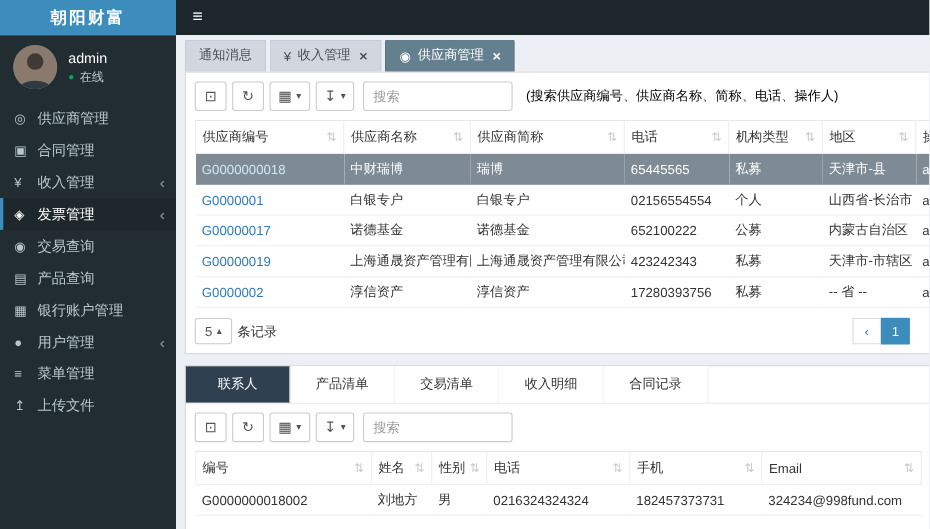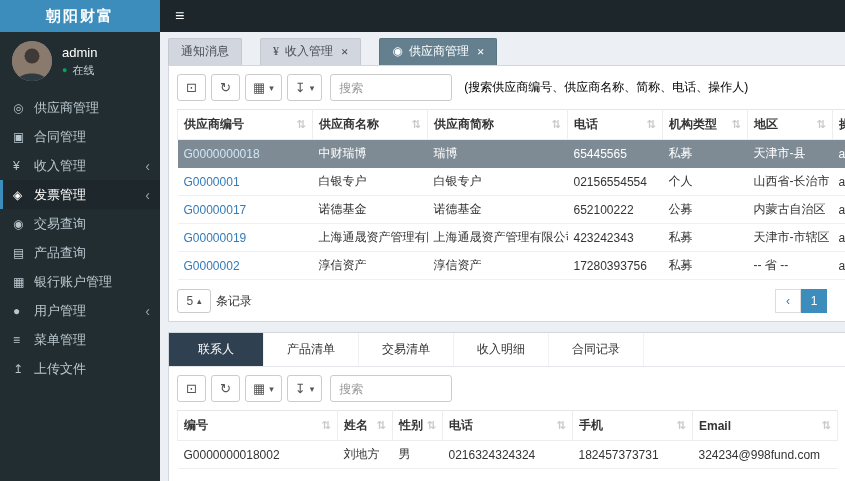--- a/index.html
+++ b/index.html
@@ -33,50 +33,50 @@
   .menu { list-style: none; margin-top: 4px; }
   .menu li {
     display: flex; align-items: center; height: 29px; padding: 0 10px 0 13px;
     color: #b8c7ce; font-size: 13px; cursor: pointer;
   }
   .menu li.active { background: #1e282c; color: #fff; border-left: 3px solid #3c8dbc; padding-left: 10px; }
   .menu .mi { width: 21px; font-size: 12px; flex: 0 0 21px; }
   .menu .chev { margin-left: auto; font-size: 14px; color: #93a6ad; }
   
   .main { background: #ecf0f5; padding: 6px 0 0 8px; overflow: hidden; }
-  .tabstrip { display: flex; gap: 18px; height: 27px; font-family: Liberation Serif, serif; }
+  .tabstrip { display: flex; gap: 3px; align-items: flex-end; height: 27px; }
   .tab {
     display: flex; align-items: center; gap: 6px; padding: 5px 12px 6px;
     background: #d2d6de; color: #484f56; border: 1px solid #c3c9d0; border-bottom: none;
     border-radius: 2px 2px 0 0; font-size: 12px; cursor: pointer; white-space: nowrap;
   }
   .tab.active { background: #64808f; border-color: #5a7484; color: #fff; }
   .tab .ticon { font-size: 12px; }
   .tab .close { font-weight: bold; font-size: 13px; margin-left: 2px; cursor: pointer; }
   .panel {
     background: #fff; border: 1px solid #d2d6de; border-right: none; width: 677px;
   }
   .panel1 { padding: 8px 0 8px 8px; }
   .toolbar { display: flex; align-items: center; gap: 5px; margin-bottom: 8px; }
   .btn {
     height: 27px; min-width: 29px; background: #fff; border: 1px solid #ccc; border-radius: 3px;
     color: #555; display: inline-flex; align-items: center; justify-content: center; gap: 4px;
     padding: 0 7px; font-size: 13px; cursor: pointer; font-family: inherit;
   }
   .btn .caret { font-size: 9px; color: #555; }
   .search-input {
-    height: 27px; width: 122px; border: 1px solid #ccc; border-radius: 3px;
+    height: 27px; width: 136px; border: 1px solid #ccc; border-radius: 3px;
     padding: 0 8px; font-size: 12px; font-family: inherit; color: #333; margin-left: 3px;
   }
   .search-input::placeholder { color: #999; }
   .hint { margin-left: 7px; color: #000000; font-size: 12px; white-space: nowrap; }
   .tablewrap { overflow: hidden; width: 668px; }
   table { border-collapse: collapse; table-layout: fixed; }
   th {
-    font-weight: bold; text-align: center; padding: 6px 6px; font-size: 12px; color: #333;
+    font-weight: normal; text-align: center; padding: 6px 6px; font-size: 12px; color: #333;
     border: 1px solid #ededed; border-top: 1px solid #e6e6e6; white-space: nowrap; cursor: pointer;
   }
   th .thwrap { display: flex; align-items: center; justify-content: space-between; gap: 4px; }
   .sort { color: #c9c9c9; font-size: 11px; }
   td {
     padding: 5px 6px; border-bottom: 1px solid #f0f0f0; font-size: 12px;
     white-space: nowrap; overflow: hidden; text-overflow: clip;
   }
   tr.selected td { background: #7e8b95; color: #fff; border-bottom-color: #7e8b95; }
   a.idlink { color: #337ab7; text-decoration: none; cursor: pointer; }

